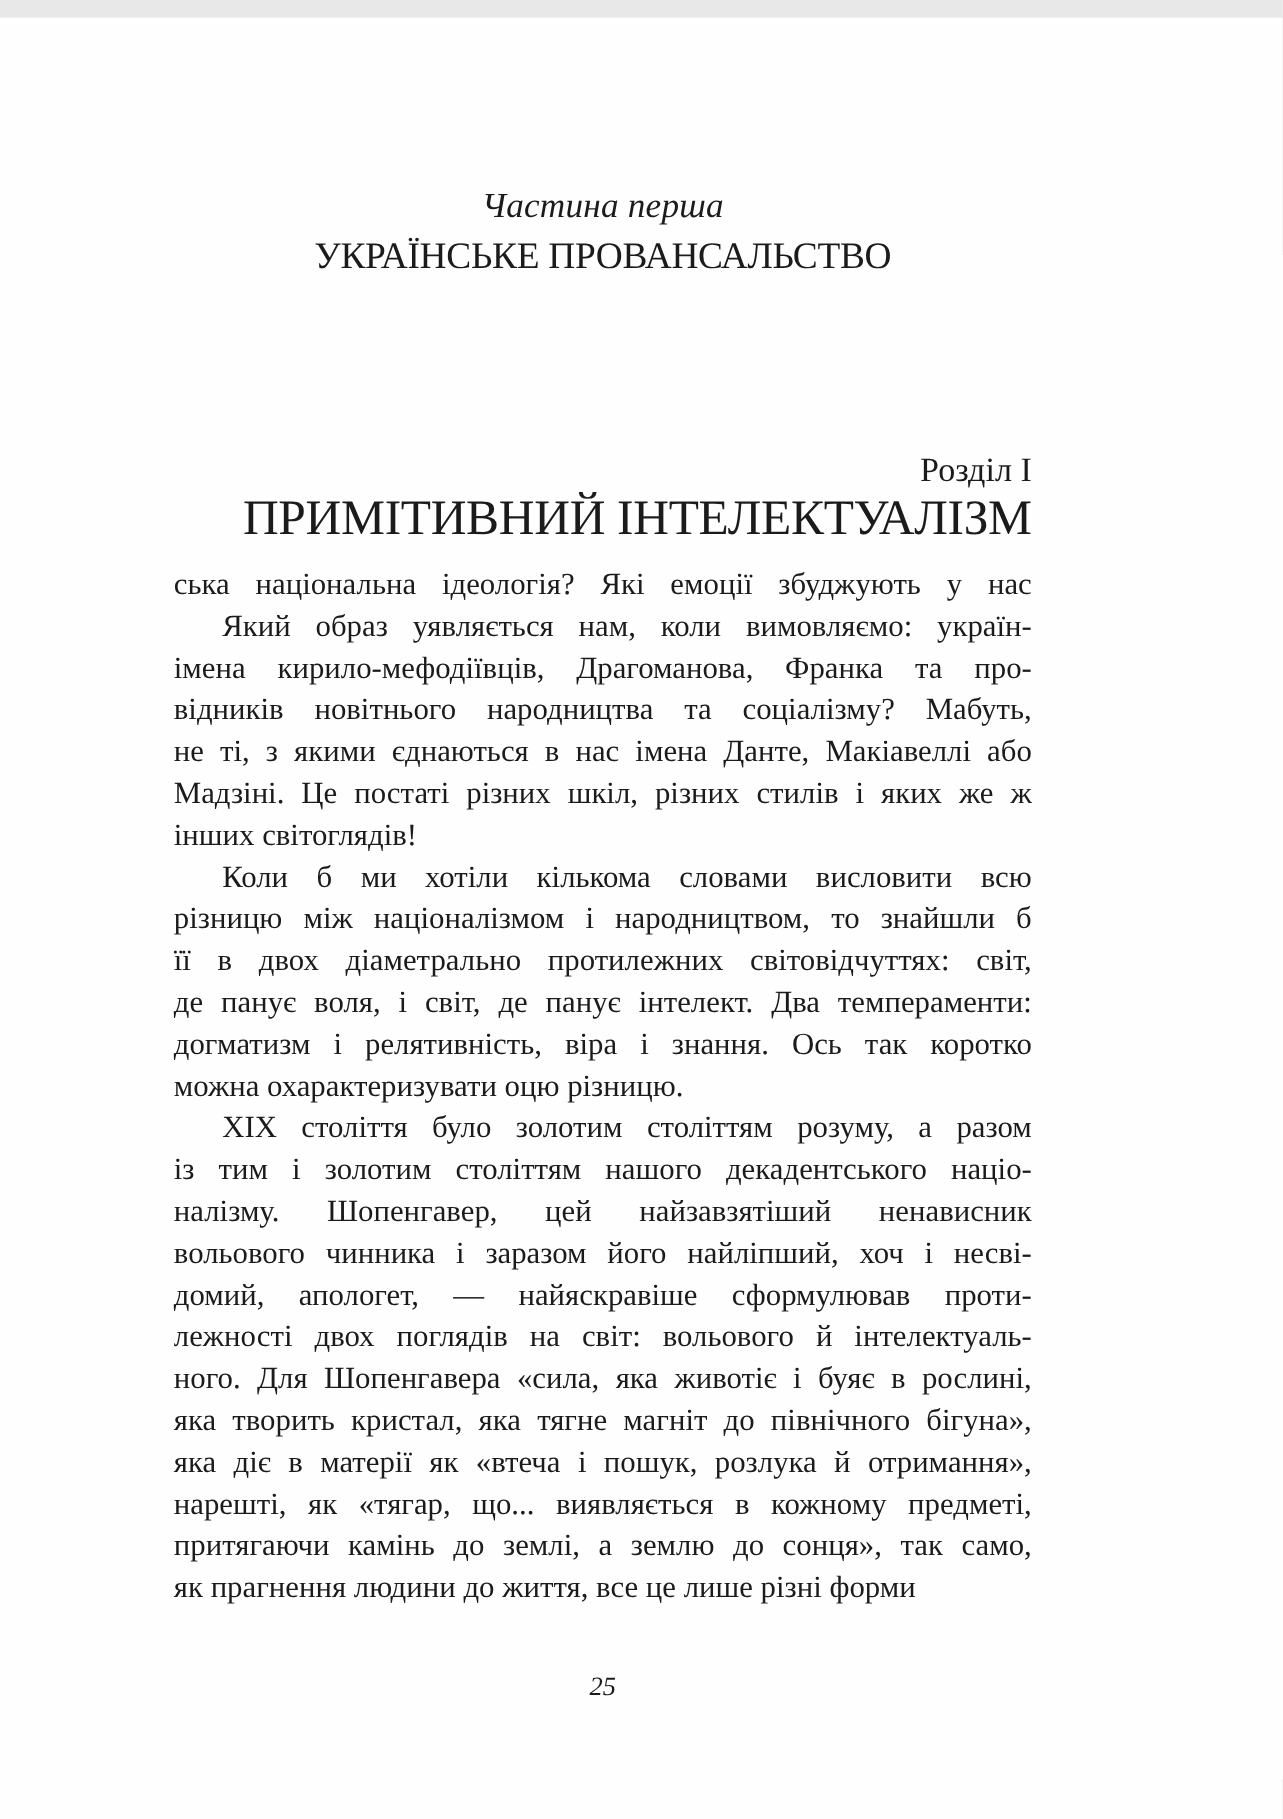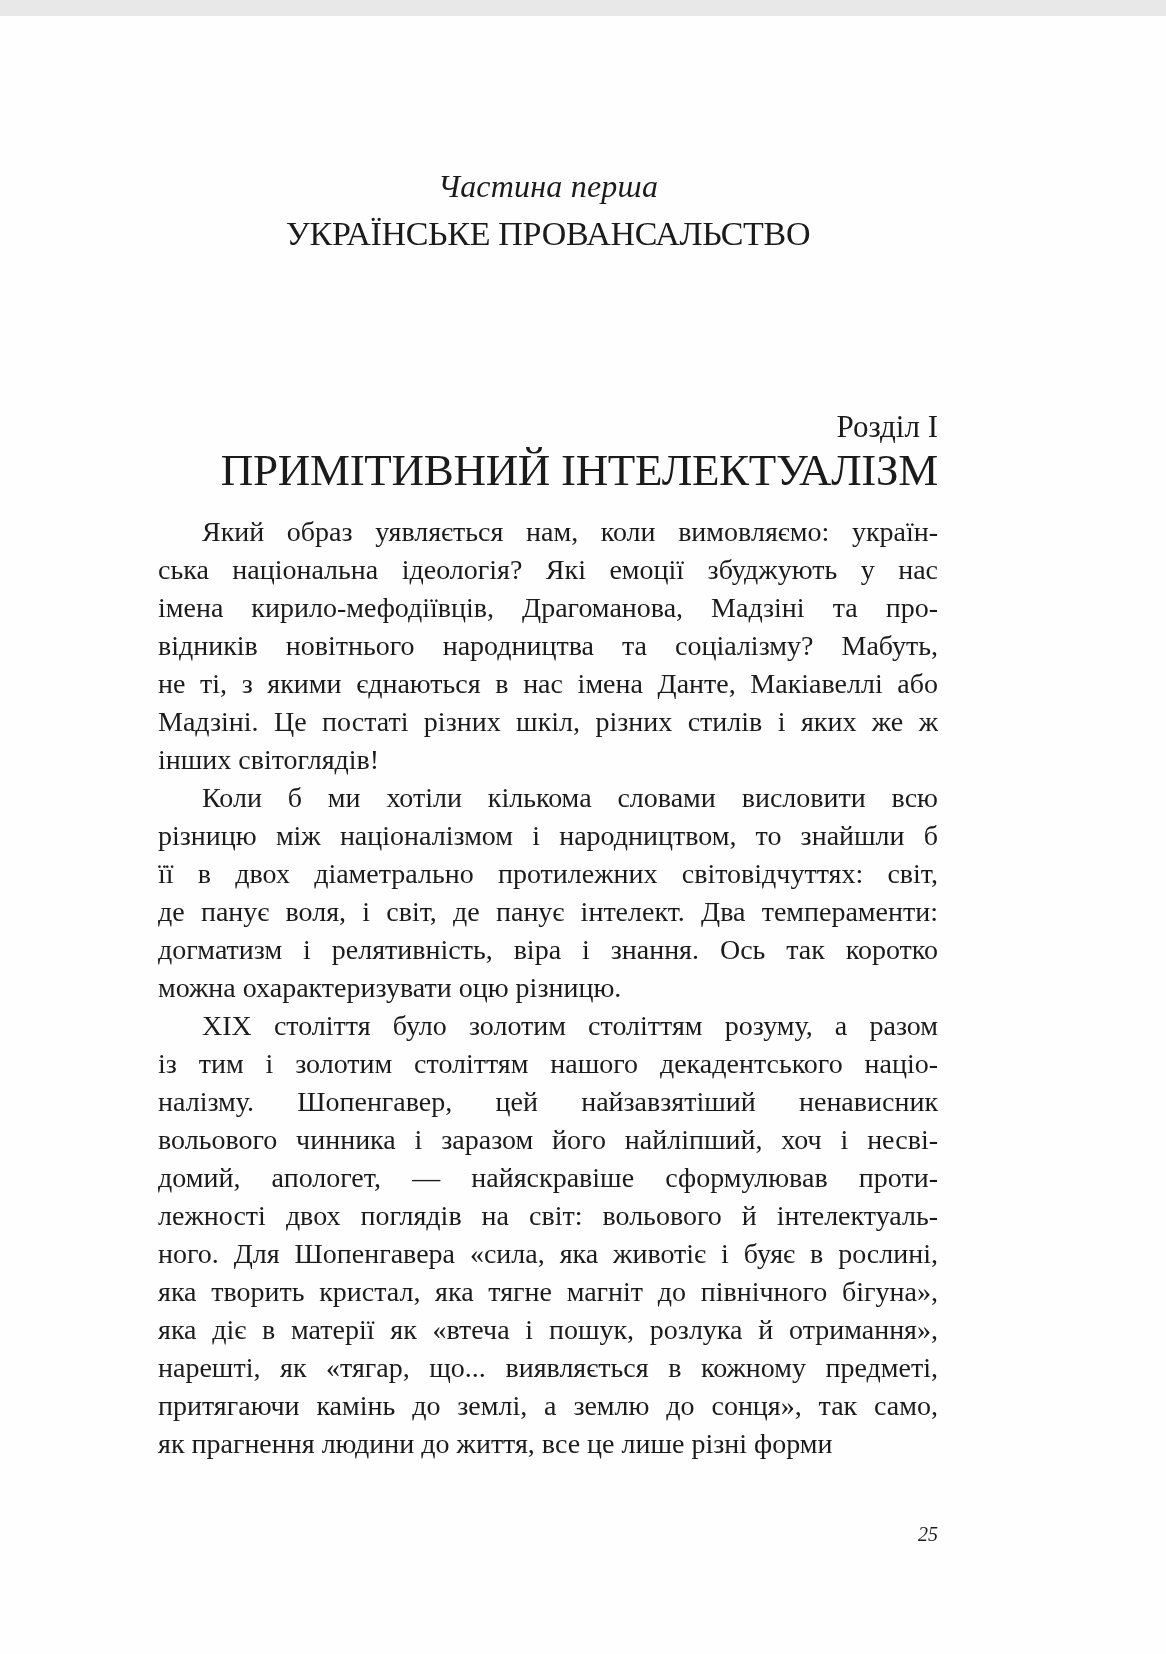--- a/index.html
+++ b/index.html
@@ -43,46 +43,46 @@
   .bline{
     width:780px;
     text-align:justify;
     text-align-last:justify;
     white-space:normal;
   }
   .bline.i{text-indent:44px;}
   .bline.e{text-align:left;text-align-last:left;}
   .page-num{
     position:absolute;top:1500px;left:158px;width:780px;
-    text-align:right;
+    text-align:center;
     font-style:italic;
-    font-size:20px;line-height:36px;
+    font-size:24px;line-height:36px;
   }
 </style>
 </head>
 <body>
 
 <div class="page">
 
   <div class="part-head">
     <div class="part-kicker">Частина перша</div>
     <div class="part-title">УКРАЇНСЬКЕ ПРОВАНСАЛЬСТВО</div>
   </div>
 
   <div class="chapter-head">
     <div class="chapter-kicker">Розділ I</div>
     <div class="chapter-title">ПРИМІТИВНИЙ ІНТЕЛЕКТУАЛІЗМ</div>
   </div>
 
   <div class="body-text">
 
     <div>
+      <div class="bline">ська національна ідеологія? Які емоції збуджують у нас</div>
       <div class="bline i">Який образ уявляється нам, коли вимовляємо: україн-</div>
-      <div class="bline">ська національна ідеологія? Які емоції збуджують у нас</div>
-      <div class="bline">імена кирило-мефодіївців, Драгоманова, Мадзіні та про-</div>
+      <div class="bline">імена кирило-мефодіївців, Драгоманова, Франка та про-</div>
       <div class="bline">відників новітнього народництва та соціалізму? Мабуть,</div>
       <div class="bline">не ті, з якими єднаються в нас імена Данте, Макіавеллі або</div>
       <div class="bline">Мадзіні. Це постаті різних шкіл, різних стилів і яких же ж</div>
       <div class="bline e">інших світоглядів!</div>
     </div>
 
     <div>
       <div class="bline i">Коли б ми хотіли кількома словами висловити всю</div>
       <div class="bline">різницю між націоналізмом і народництвом, то знайшли б</div>
       <div class="bline">її в двох діаметрально протилежних світовідчуттях: світ,</div>

